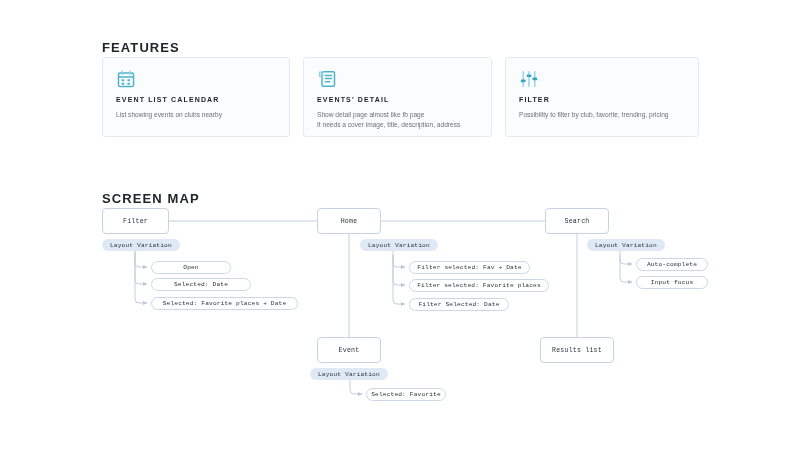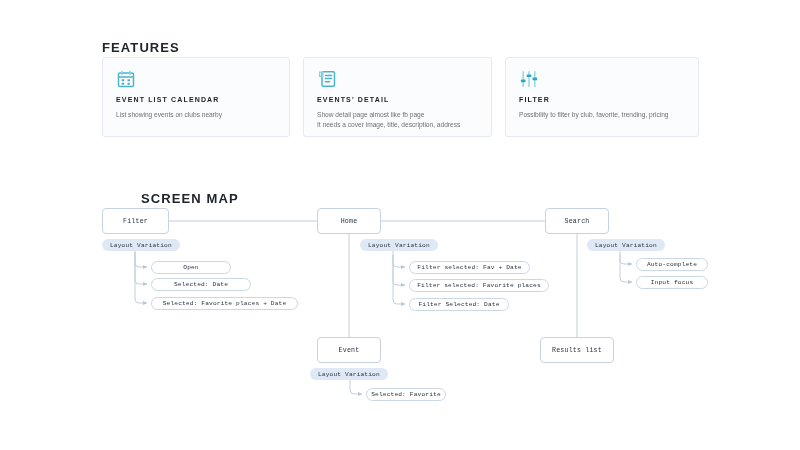--- a/index.html
+++ b/index.html
@@ -19,21 +19,21 @@
   .section-title {
     position: absolute;
     font-family: "Liberation Sans", sans-serif;
     font-size: 13px;
     font-weight: bold;
     letter-spacing: 1.1px;
     color: #20242b;
     text-transform: uppercase;
   }
   #features-title { left: 102px; top: 40px; }
-  #screenmap-title { left: 102px; top: 191px; margin-left: 39px; }
+  #screenmap-title { left: 102px; top: 191px; }
 
   
   .cards-row {
     position: absolute;
     left: 102px;
     top: 57px;
     width: 597px;
     height: 80px;
     display: flex;
     gap: 13px;

